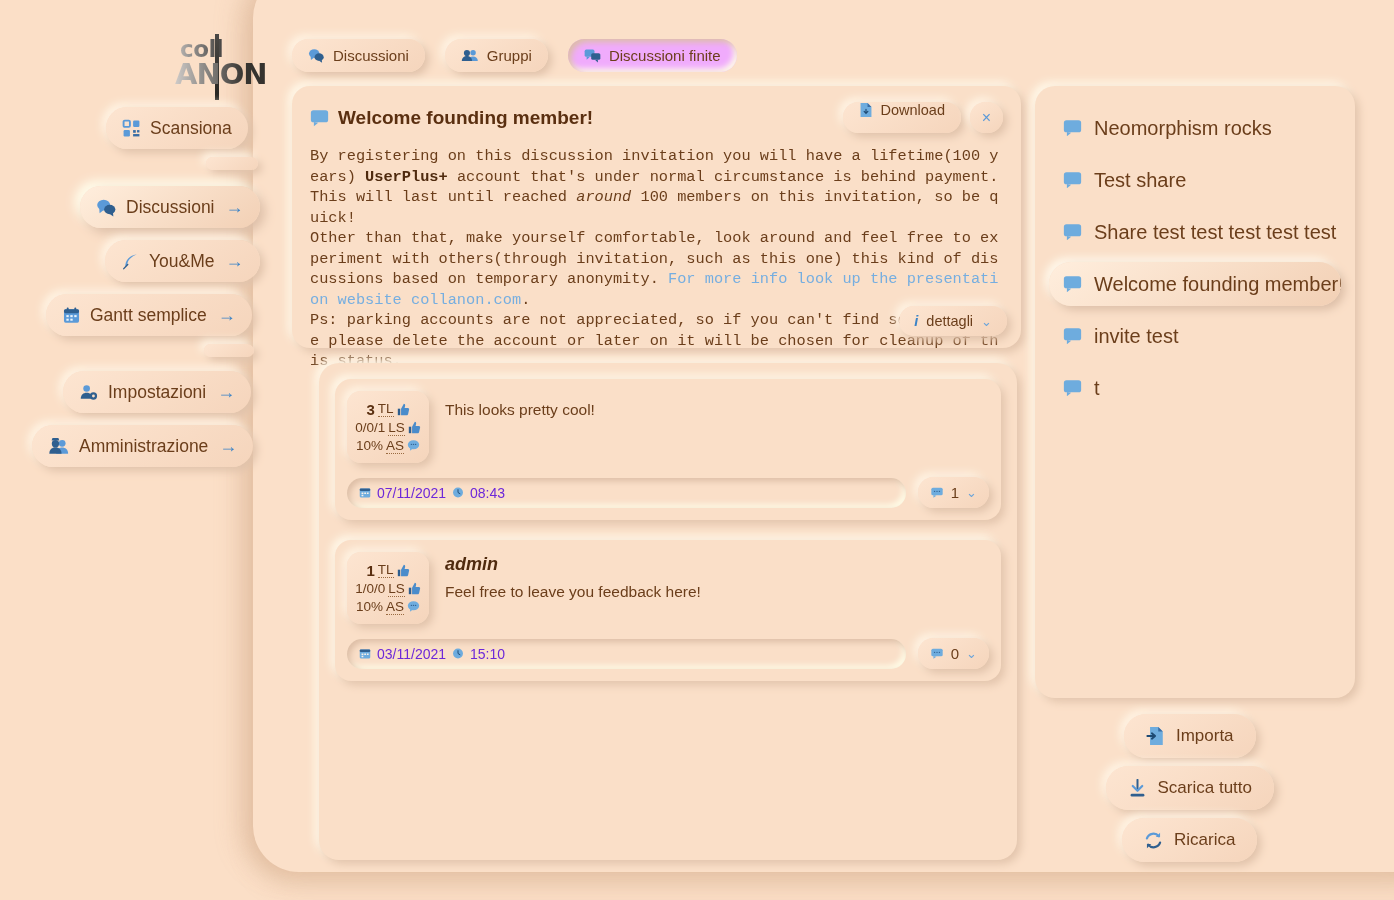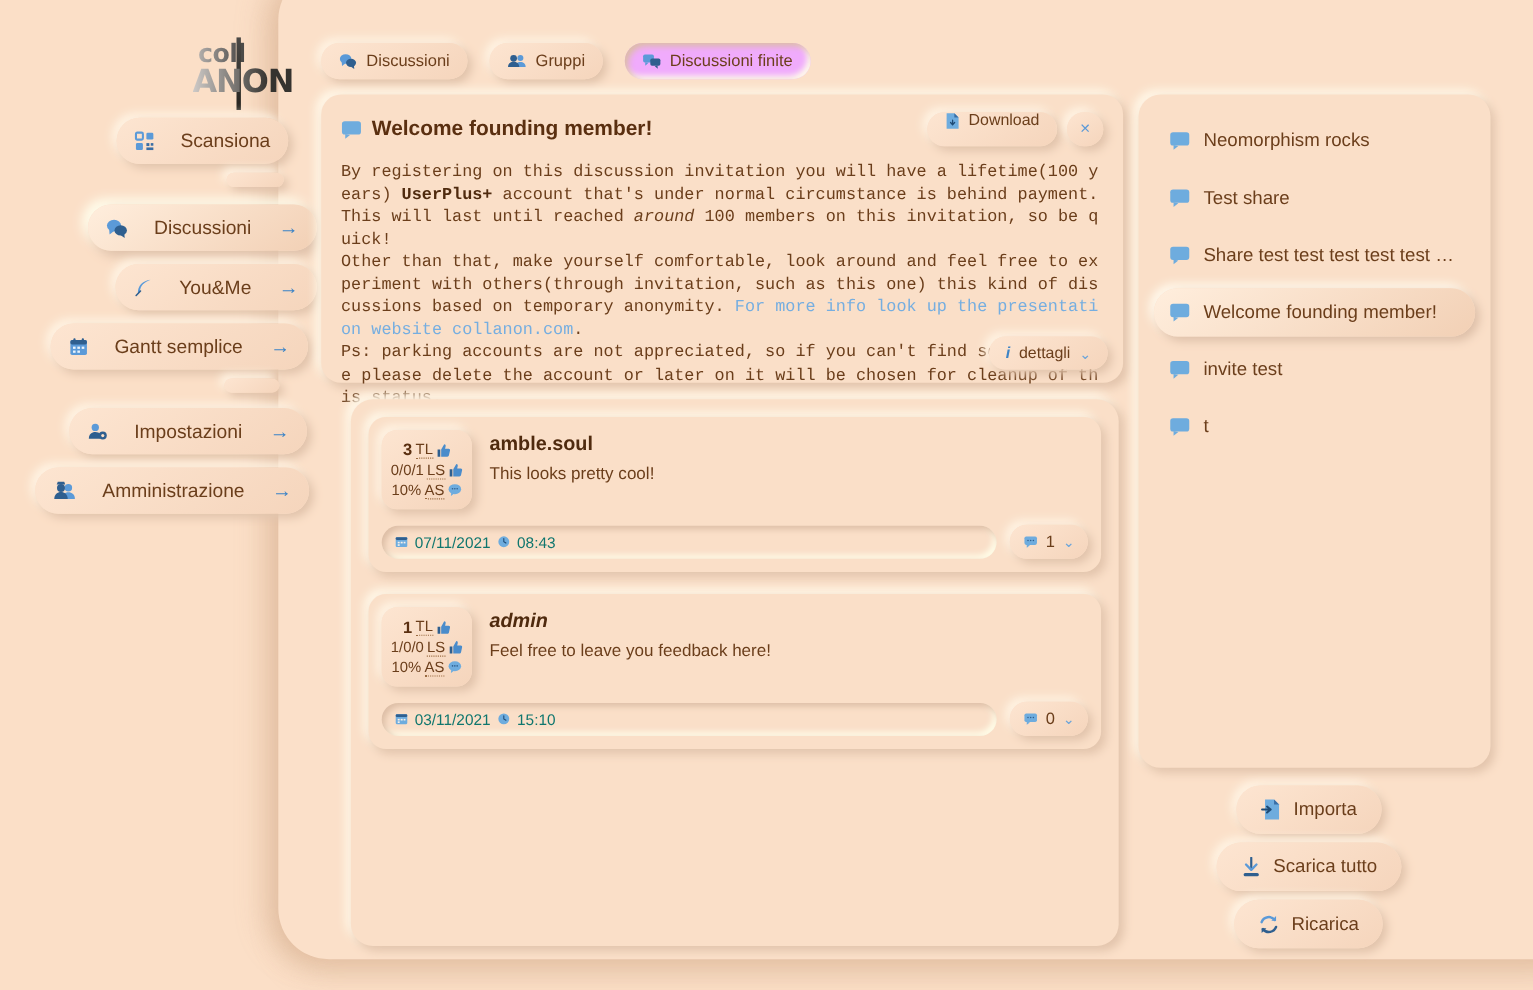--- a/index.html
+++ b/index.html
@@ -74,21 +74,21 @@
     width: 4px; height: 66px;
     background: linear-gradient(180deg,#4a4845,#26241f);
   }
 
   .side-btn {
     position: absolute;
     height: 42px;
     border-radius: 21px;
     display: flex; align-items: center;
     padding: 0 16px;
-    gap: 23px;
+    gap: 9px;
     cursor: pointer;
     font-size: 17.5px;
     color: #6b3e1b;
     white-space: nowrap;
   }
   .side-btn .arrow { color: #3d84c6; font-size: 18px; margin-left: 2px; }
   .side-divider {
     position: absolute;
     height: 13px; border-radius: 7px;
   }
@@ -177,42 +177,42 @@
   .stat-row .num { font-weight: 700; font-size: 15px; color: #5a2f10; }
   .stat-row .code { border-bottom: 1px dotted #9a6b41; }
   .msg-main { flex: 1; padding-top: 2px; }
   .msg-author { font-size: 18px; font-weight: 700; color: #4f2a0e; }
   .msg-author.italic { font-style: italic; }
   .msg-text { margin-top: 8px; font-size: 15.5px; color: #6b3e1b; }
   .msg-foot { display: flex; align-items: center; gap: 12px; margin-top: 14px; }
   .msg-date {
     flex: 1; height: 30px; border-radius: 15px;
     display: flex; align-items: center; gap: 6px; padding: 0 12px;
-    font-size: 14px; color: #0f766e;
+    font-size: 14px; color: #6d28d9;
   }
   .reply-btn {
     height: 31px; min-width: 58px; border-radius: 16px;
     display: flex; align-items: center; justify-content: center; gap: 7px;
     padding: 0 12px; font-size: 15px; color: #6b3e1b; cursor: pointer;
   }
   .reply-btn .chev { color: #6aa4da; font-size: 13px; }
 
   
   #disc-panel {
     position: absolute; left: 1035px; top: 86px;
     width: 320px; height: 612px;
     border-radius: 20px;
     padding: 20px 14px;
     z-index: 6;
   }
   .disc-item {
     height: 44px; border-radius: 22px;
     display: flex; align-items: center; gap: 12px;
     padding: 0 14px; margin-bottom: 8px;
-    font-size: 17px; color: #6b3e1b; cursor: pointer;
+    font-size: 20px; color: #6b3e1b; cursor: pointer;
     white-space: nowrap; overflow: hidden;
   }
   .disc-item.active {
     background: linear-gradient(145deg, #ffeedd, #f2d0b5);
     box-shadow: 4px 4px 9px #ddbfa8, -4px -4px 9px #fffaee;
   }
 
   
   #bottom-actions {
     position: absolute; right: 120px; top: 714px;
@@ -440,21 +440,20 @@
                 <ellipse cx="8" cy="7" rx="7" ry="5.6" fill="#6eacde"></ellipse>
                 <path d="M4 10.6 L3.6 14.6 L7.4 11.8 Z" fill="#6eacde"></path>
                 <circle cx="5.4" cy="6.6" r="0.9" fill="#2f5f8f"></circle>
                 <circle cx="8" cy="6.6" r="0.9" fill="#2f5f8f"></circle>
                 <circle cx="10.6" cy="6.6" r="0.9" fill="#2f5f8f"></circle>
               </svg>
             </span>
           </div>
         </div>
         <div class="msg-main">
-          <div class="msg-author">amble.soul</div>
           <div class="msg-text">This looks pretty cool!</div>
         </div>
       </div>
       <div class="msg-foot">
         <div class="msg-date nm-inset">
           <span>
             <svg class="ic-svg" width="12" height="13" viewBox="0 0 16 16">
               <rect x="1" y="2.5" width="14" height="12" rx="1.4" fill="#6eacde"></rect>
               <rect x="1" y="2.5" width="14" height="3.4" rx="1.4" fill="#2f5f8f"></rect>
               <rect x="3.4" y="8" width="2.4" height="2" fill="#f7f1ea"></rect>

